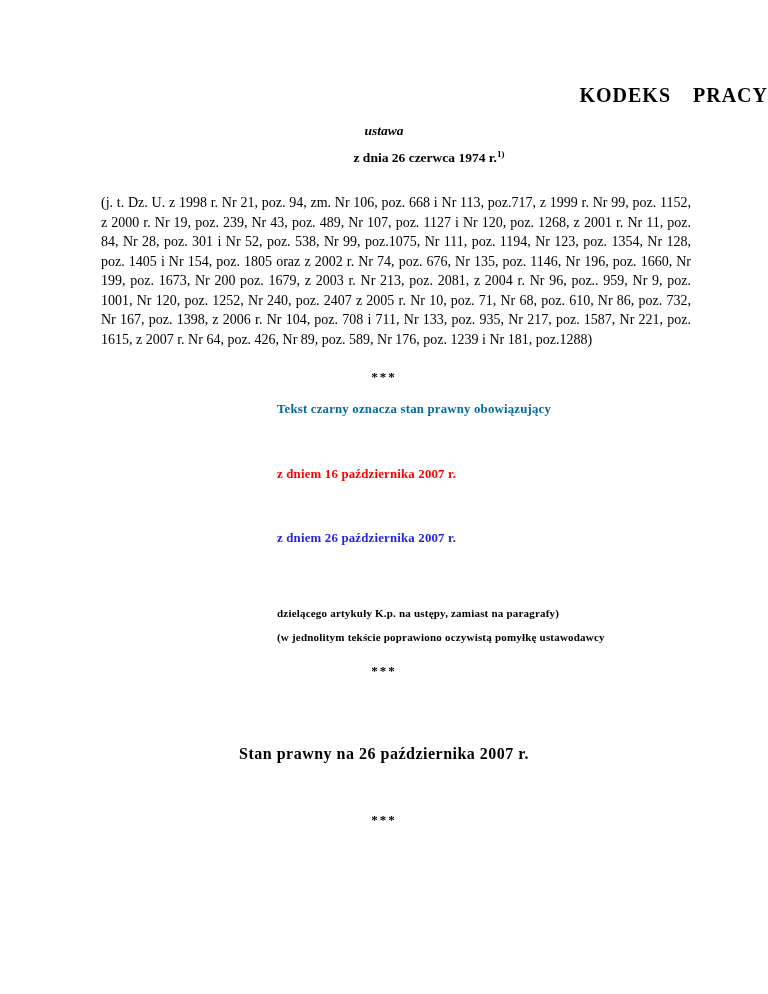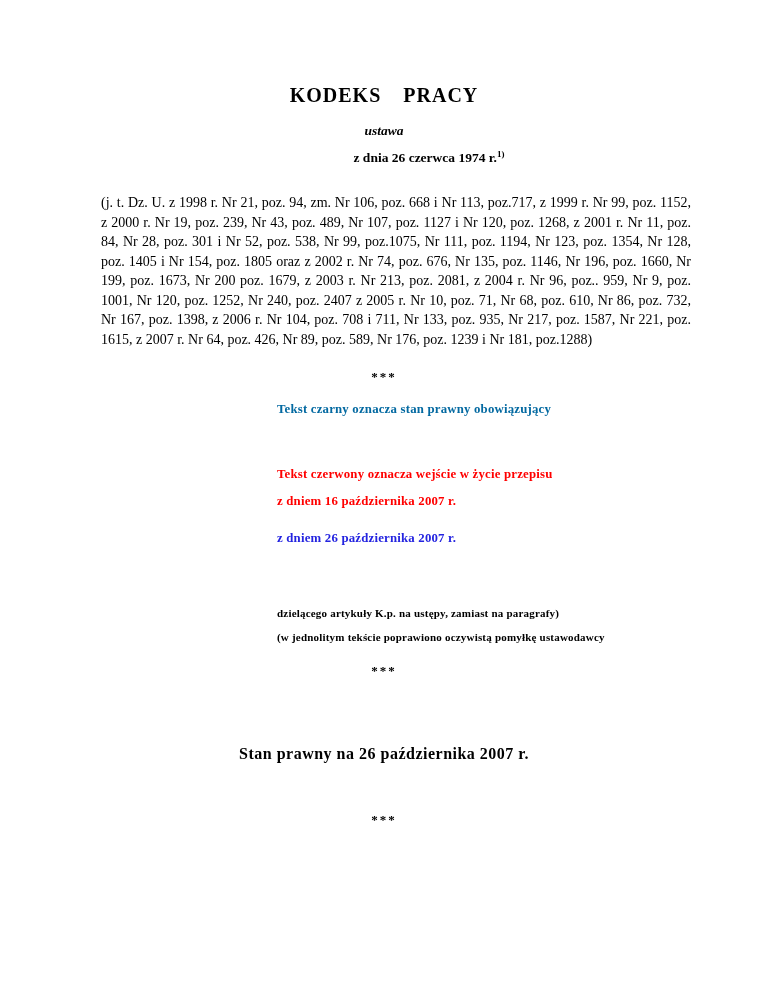--- a/index.html
+++ b/index.html
@@ -15,21 +15,21 @@
     font-family: "Liberation Serif", "DejaVu Serif", serif;
     color: #000000;
     overflow: hidden;
   }
   .doc-title {
     position: absolute;
     top: 84px;
     left: 0;
     width: 100%;
     margin: 0;
-    text-align: center;
+    text-align: right;
     font-size: 20px;
     font-weight: bold;
     letter-spacing: 1px;
     word-spacing: 16px;
   }
   .doc-subtitle {
     position: absolute;
     top: 123px;
     left: 0;
     width: 100%;
@@ -123,21 +123,20 @@
 
   <p class="pub-note">(j. t. Dz. U. z 1998 r. Nr 21, poz. 94, zm. Nr 106, poz. 668 i Nr 113, poz.717, z 1999 r. Nr 99, poz. 1152, z 2000 r. Nr 19, poz. 239, Nr 43, poz. 489, Nr 107, poz. 1127 i Nr 120, poz. 1268, z 2001 r. Nr 11, poz. 84, Nr 28, poz. 301 i Nr 52, poz. 538, Nr 99, poz.1075, Nr 111, poz. 1194, Nr 123, poz. 1354, Nr 128, poz. 1405 i Nr 154, poz. 1805 oraz z 2002 r. Nr 74, poz. 676, Nr 135, poz. 1146, Nr 196, poz. 1660, Nr 199, poz. 1673, Nr 200 poz. 1679, z 2003 r. Nr 213, poz. 2081, z 2004 r. Nr 96, poz.. 959, Nr 9, poz. 1001, Nr 120, poz. 1252, Nr 240, poz. 2407 z 2005 r. Nr 10, poz. 71, Nr 68, poz. 610, Nr 86, poz. 732, Nr 167, poz. 1398, z 2006 r. Nr 104, poz. 708 i 711, Nr 133, poz. 935, Nr 217, poz. 1587, Nr 221, poz. 1615, z 2007 r. Nr 64, poz. 426, Nr 89, poz. 589, Nr 176, poz. 1239 i Nr 181, poz.1288)</p>
 
   <div class="stars stars-1">***</div>
 
   <div class="legend-block legend-black" style="color: #0369a1;">
     <div>Tekst czarny oznacza stan prawny obowiązujący</div>
   </div>
 
   <div class="legend-block legend-red" style="color: rgb(255, 0, 0);">
-    <div>Tekst czerwony oznacza wejście w życie przepisu</div>
     <div>z dniem 16 października 2007 r.</div>
   </div>
 
   <div class="legend-block legend-navy" style="color: rgb(36, 36, 224);">
     <div>z dniem 26 października 2007 r.</div>
   </div>
 
   <div class="editor-note">
     <div>dzielącego artykuły K.p. na ustępy, zamiast na paragrafy)</div>
     <div>(w jednolitym tekście poprawiono oczywistą pomyłkę ustawodawcy</div>

